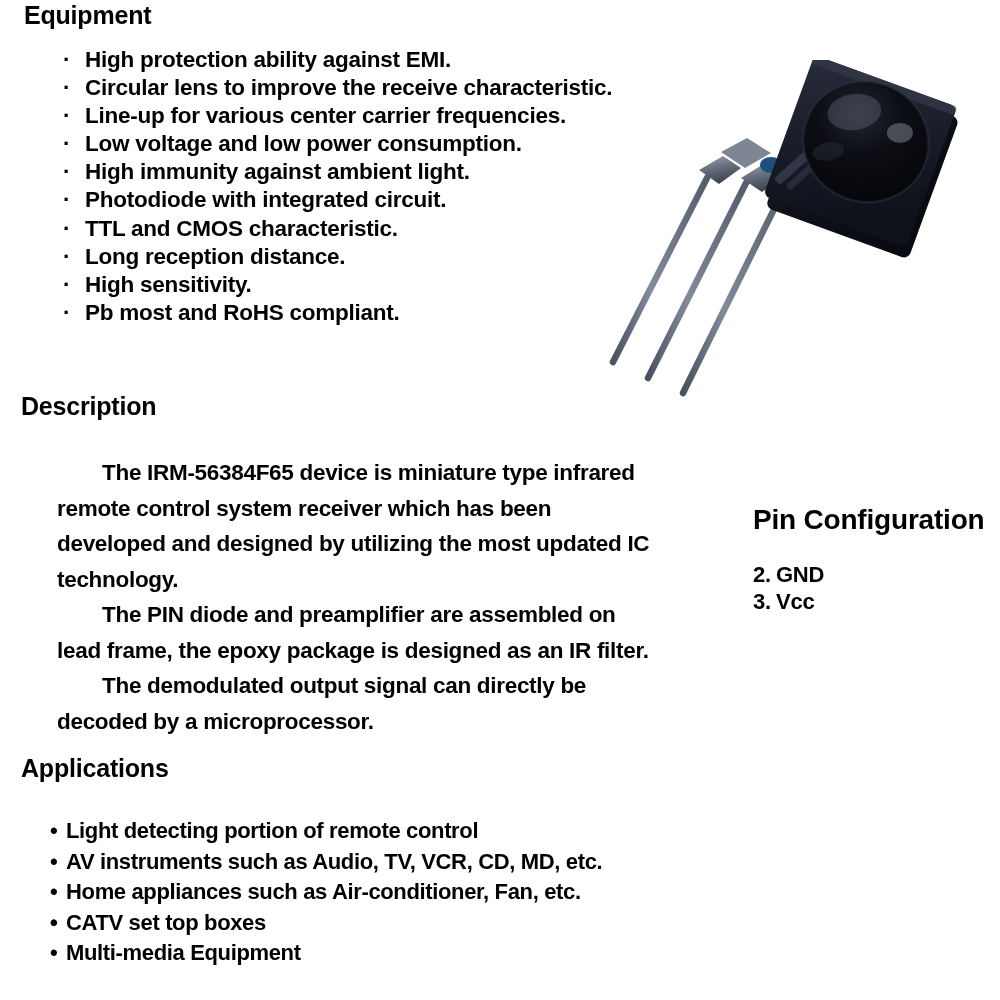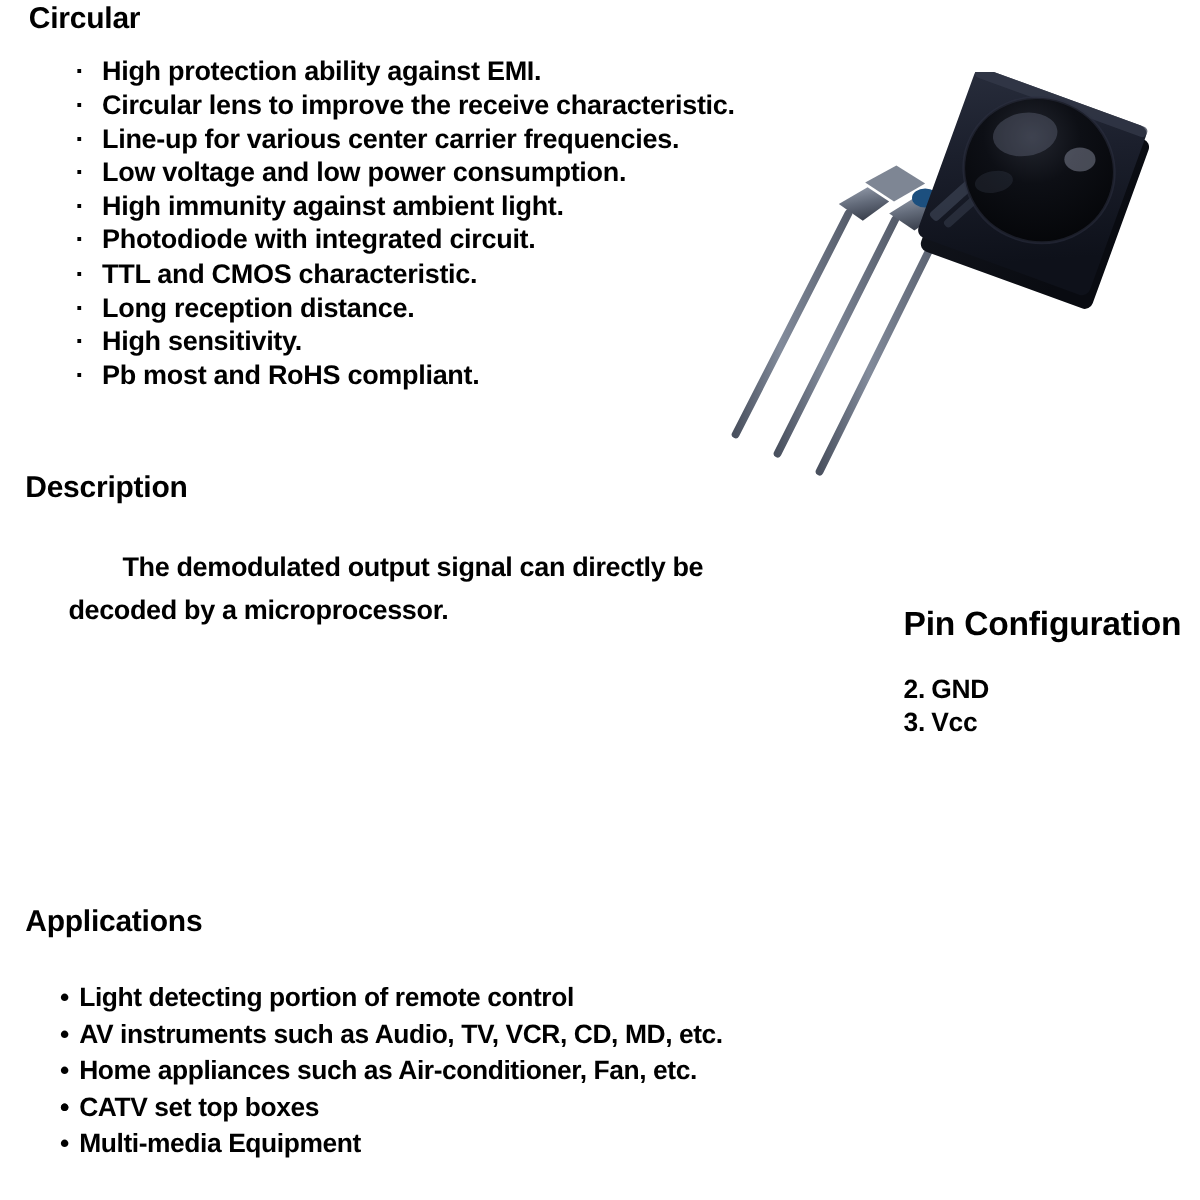--- a/index.html
+++ b/index.html
@@ -131,21 +131,21 @@
     width: 405px;
     height: 365px;
   }
   #component-photo svg { display: block; width: 100%; height: 100%; }
 </style>
 </head>
 <body>
 
 <div class="page">
 
-  <div class="heading" id="features-heading">Circular</div>
+  <div class="heading" id="features-heading">Equipment</div>
 
   <div id="features-list">
     <span class="feature-item">
       <span class="bullet">·</span>
       <span>High protection ability against EMI.</span>
     </span>
     <span class="feature-item">
       <span class="bullet">·</span>
       <span>Circular lens to improve the receive characteristic.</span>
     </span>
@@ -179,20 +179,22 @@
     </span>
     <span class="feature-item">
       <span class="bullet">·</span>
       <span>Pb most and RoHS compliant.</span>
     </span>
   </div>
 
   <div class="heading" id="description-heading">Description</div>
 
   <div id="description-body">
+    <p class="para">The IRM-56384F65 device is miniature type infrared remote control system receiver which has been developed and designed by utilizing the most updated IC technology.</p>
+    <p class="para">The PIN diode and preamplifier are assembled on lead frame, the epoxy package is designed as an IR filter.</p>
     <p class="para">The demodulated output signal can directly be decoded by a microprocessor.</p>
   </div>
 
   <div class="heading" id="pinconfig-heading">Pin Configuration</div>
 
   <div id="pin-list">
     <div class="pin-row">
       <span class="pin-num">2.</span><span>GND</span>
     </div>
     <div class="pin-row">

